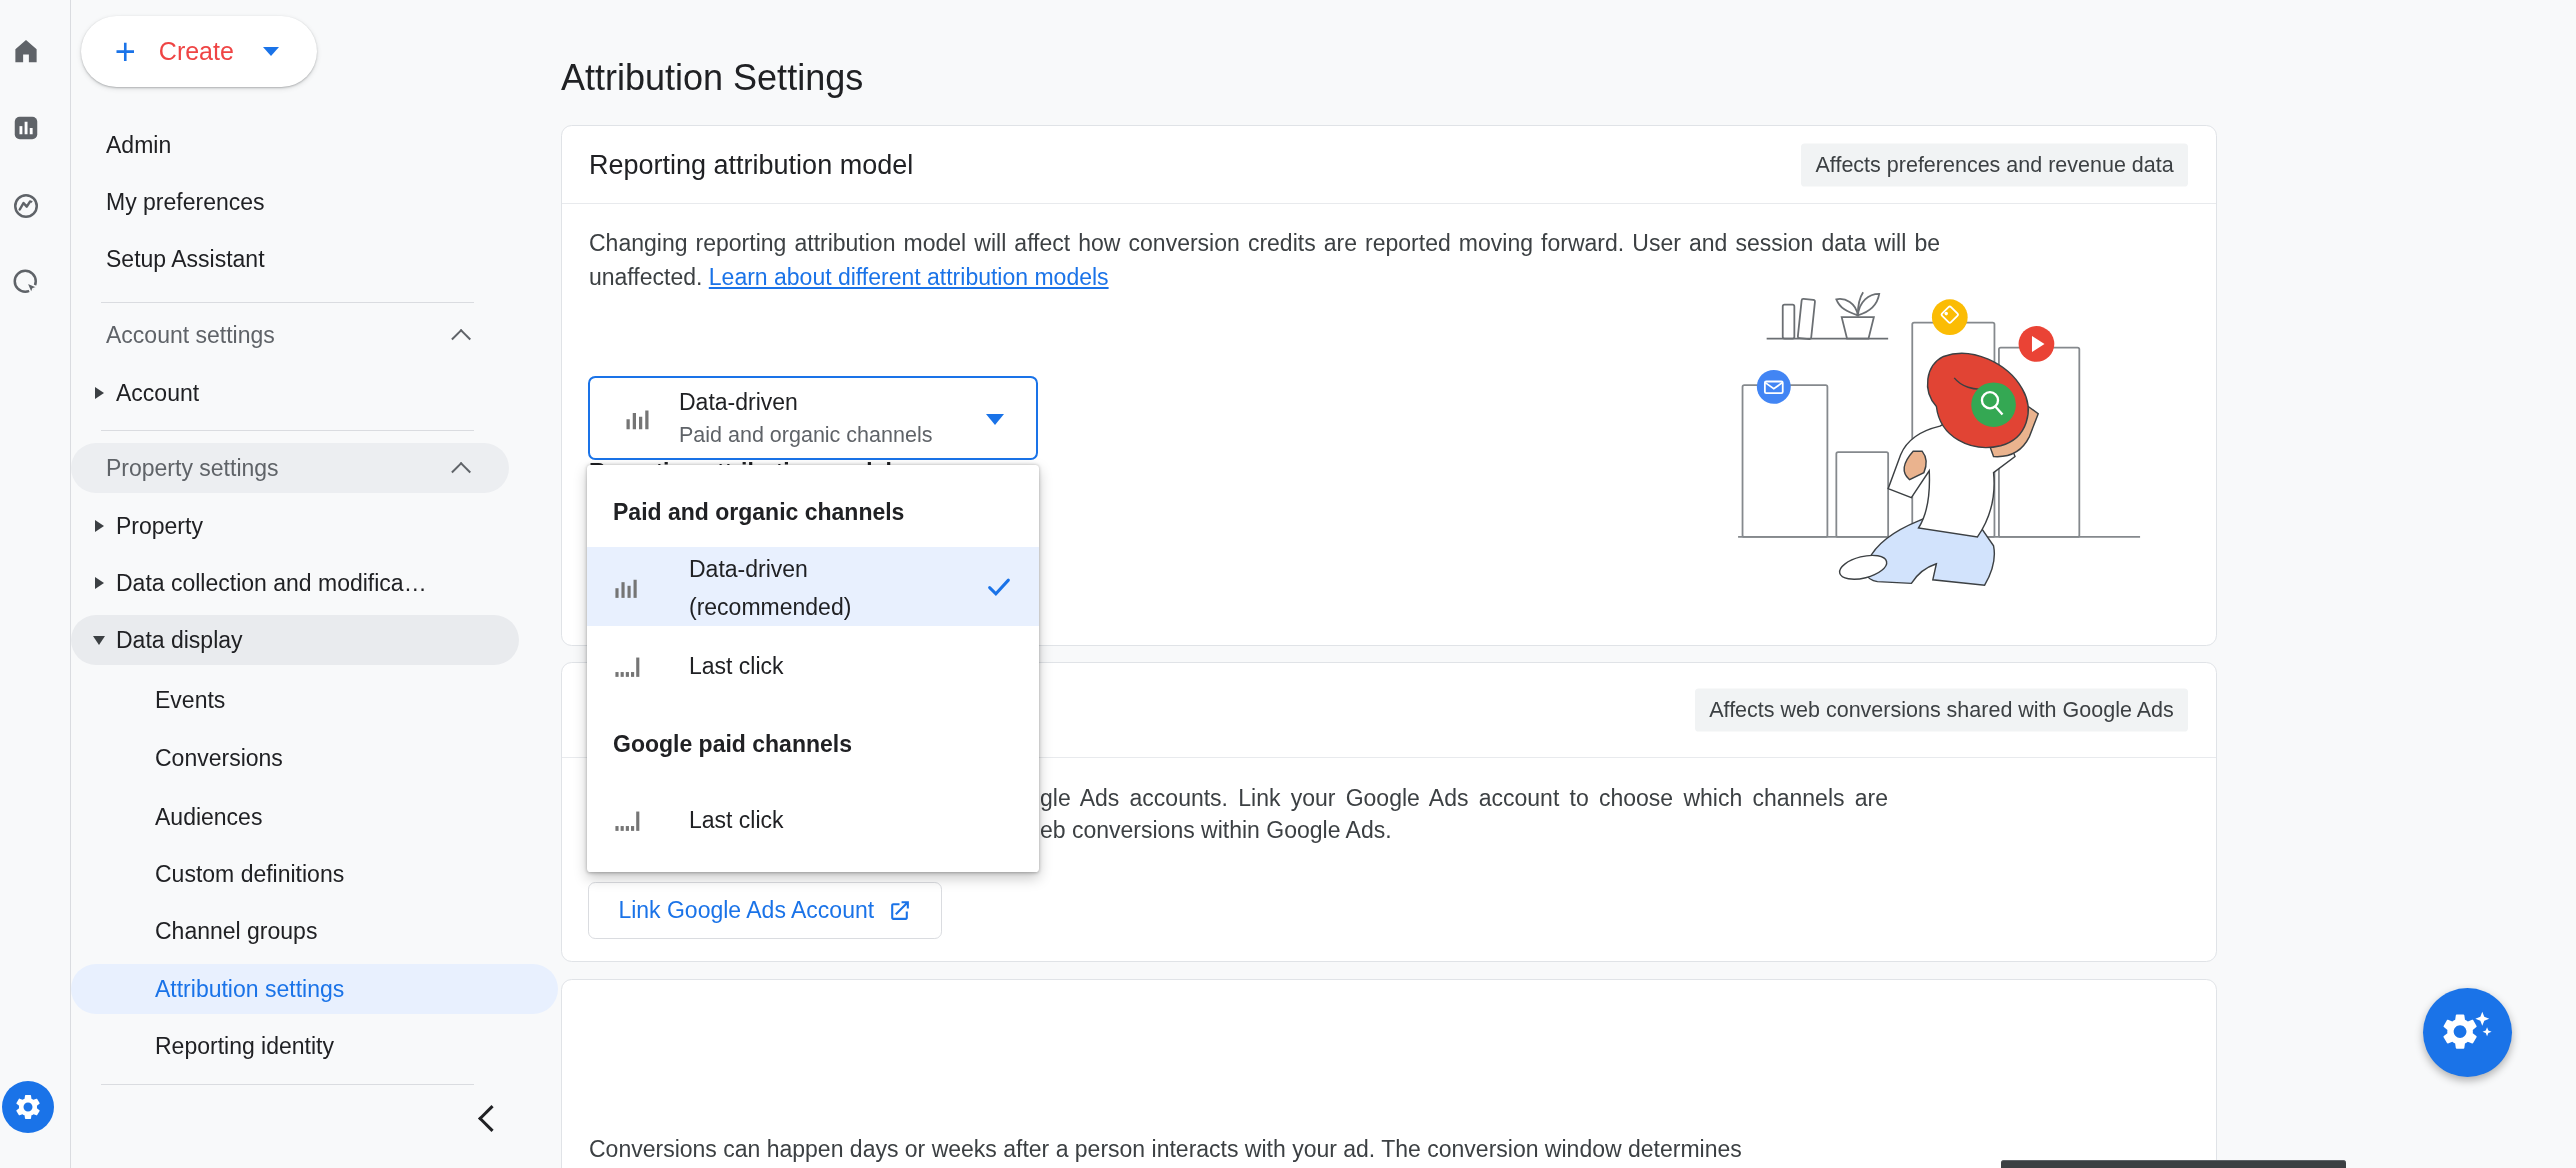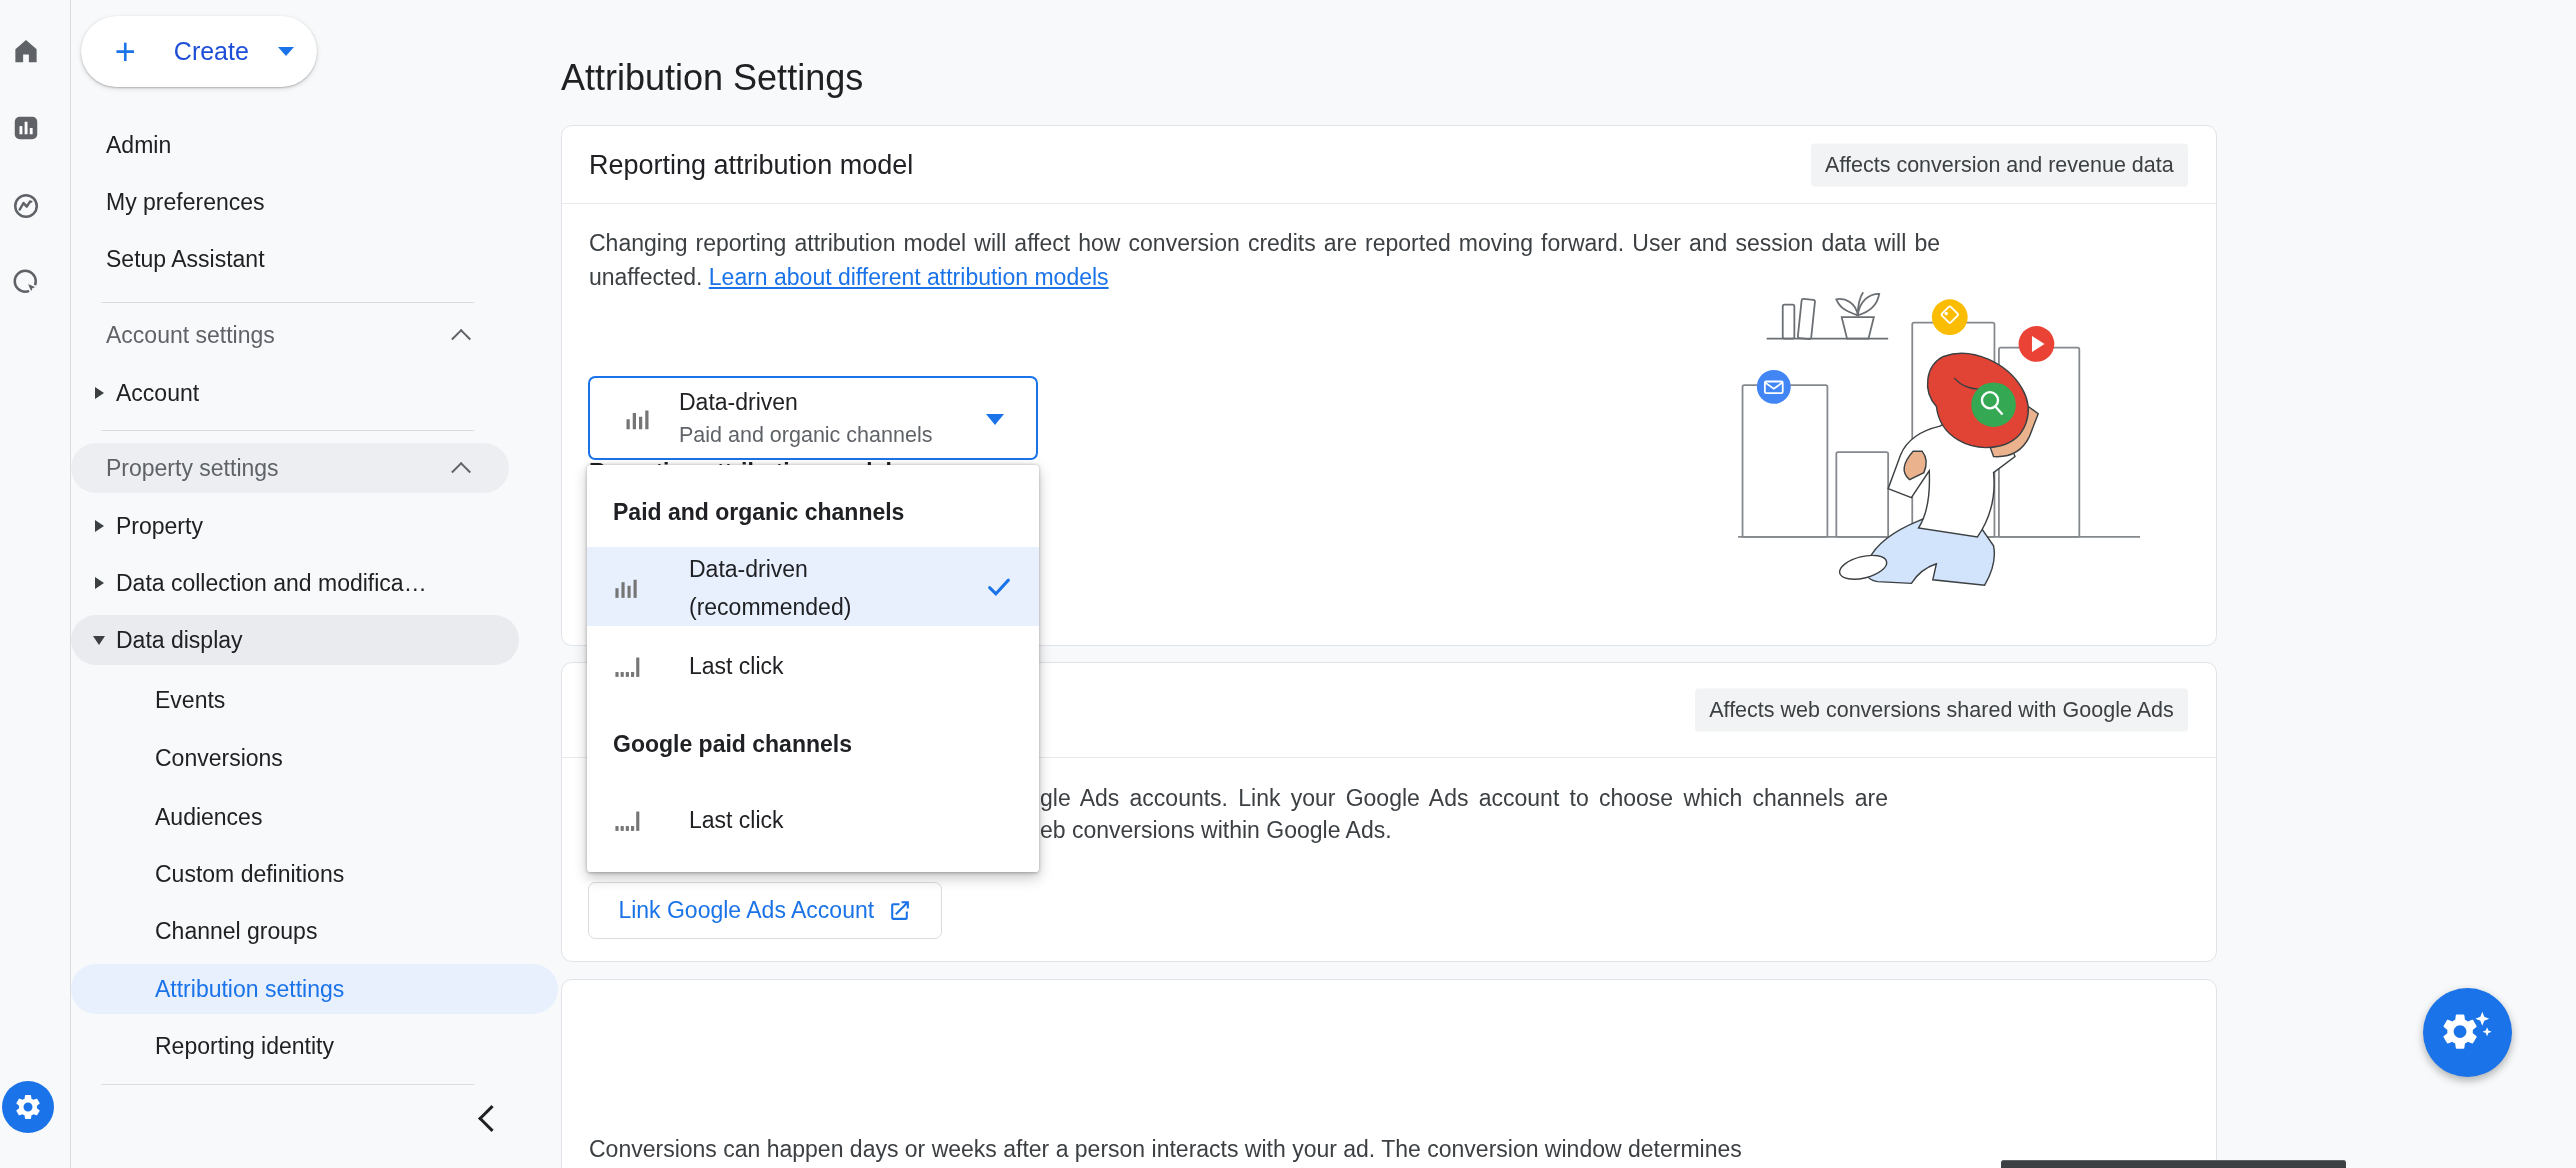--- a/index.html
+++ b/index.html
@@ -12,21 +12,21 @@
   }
   
   .rail{position:absolute;left:0;top:0;width:70px;height:1168px;border-right:0.9px solid #dadce0;background:#f8f9fa;z-index:5;}
   .rail-icon{position:absolute;left:10.7px;width:30px;height:30px;}
   .rail-gear{position:absolute;left:1.8px;top:1081px;width:52px;height:52px;border-radius:50%;background:#1a73e8;display:flex;align-items:center;justify-content:center;}
   
   .sidebar{position:absolute;left:71px;top:0;width:412px;height:1168px;z-index:5;}
   .create-btn{position:absolute;left:9.8px;top:16px;width:236px;height:71px;background:#fff;border-radius:36px;
     box-shadow:0 0.9px 1.8px rgba(60,64,67,.3),0 1.8px 5.4px rgba(60,64,67,.15);display:flex;align-items:center;cursor:pointer;}
   .create-plus{font-size:36px;color:#1a73e8;margin-left:34px;font-weight:400;line-height:36px;}
-  .create-label{font-size:25px;color:#1d4ed8;font-weight:500;margin-left:38px;}
+  .create-label{font-size:25px;color:#ef4444;font-weight:500;margin-left:23px;}
   .create-caret{width:0;height:0;border-left:8px solid transparent;border-right:8px solid transparent;border-top:9.8px solid #1a73e8;margin-left:29px;}
   .nav-row{position:absolute;left:0;width:403px;height:50px;display:flex;align-items:center;font-size:23px;color:#202124;cursor:pointer;}
   .nav-row .lbl{white-space:nowrap;}
   .nav-row.header{color:#5f6368;}
   .nav-row.pill-gray{background:#e9ebee;border-radius:25px;align-items:center;}
   .nav-row.pill-gray-light{background:#eceef1;border-radius:25px;}
   .nav-row.pill-blue{background:#e8f0fe;border-radius:25px;color:#1a73e8;}
   .indent1{padding-left:35px;text-align:right;}
   .indent2{padding-left:84px;}
   .caret-right{width:0;height:0;border-top:6.3px solid transparent;border-bottom:6.3px solid transparent;border-left:9px solid #3c4043;position:absolute;left:24px;}
@@ -169,21 +169,21 @@
 
   <div class="side-divider" style="top:1084px"></div>
   <div class="collapse-chev"></div>
 </div>
 
 <div class="page-title">Attribution Settings</div>
 
 <div class="card" style="top:125px;height:521px">
   <div class="card-header" style="height:77px">
     <div class="card-title">Reporting attribution model</div>
-    <div class="badge" style="right:28px">Affects conversion and revenue data</div>
+    <div class="badge" style="right:28px">Affects preferences and revenue data</div>
   </div>
   <div class="body-text" style="position:absolute;left:27px;top:100px;width:1355px">
     <span class="justify-line" style="display:block;width:1351px">Changing reporting attribution model will affect how conversion credits are reported moving forward. User and session data will be</span>
     <span style="display:block"><span>unaffected. </span><span class="link">Learn about different attribution models</span></span>
   </div>
   <div class="field-label">Reporting attribution model</div>
 
   <div class="select-box">
     <svg class="select-icon" width="30" height="30" viewBox="0 0 24 24">
       <rect x="2" y="13" width="2.6" height="8" fill="#757575"></rect>

